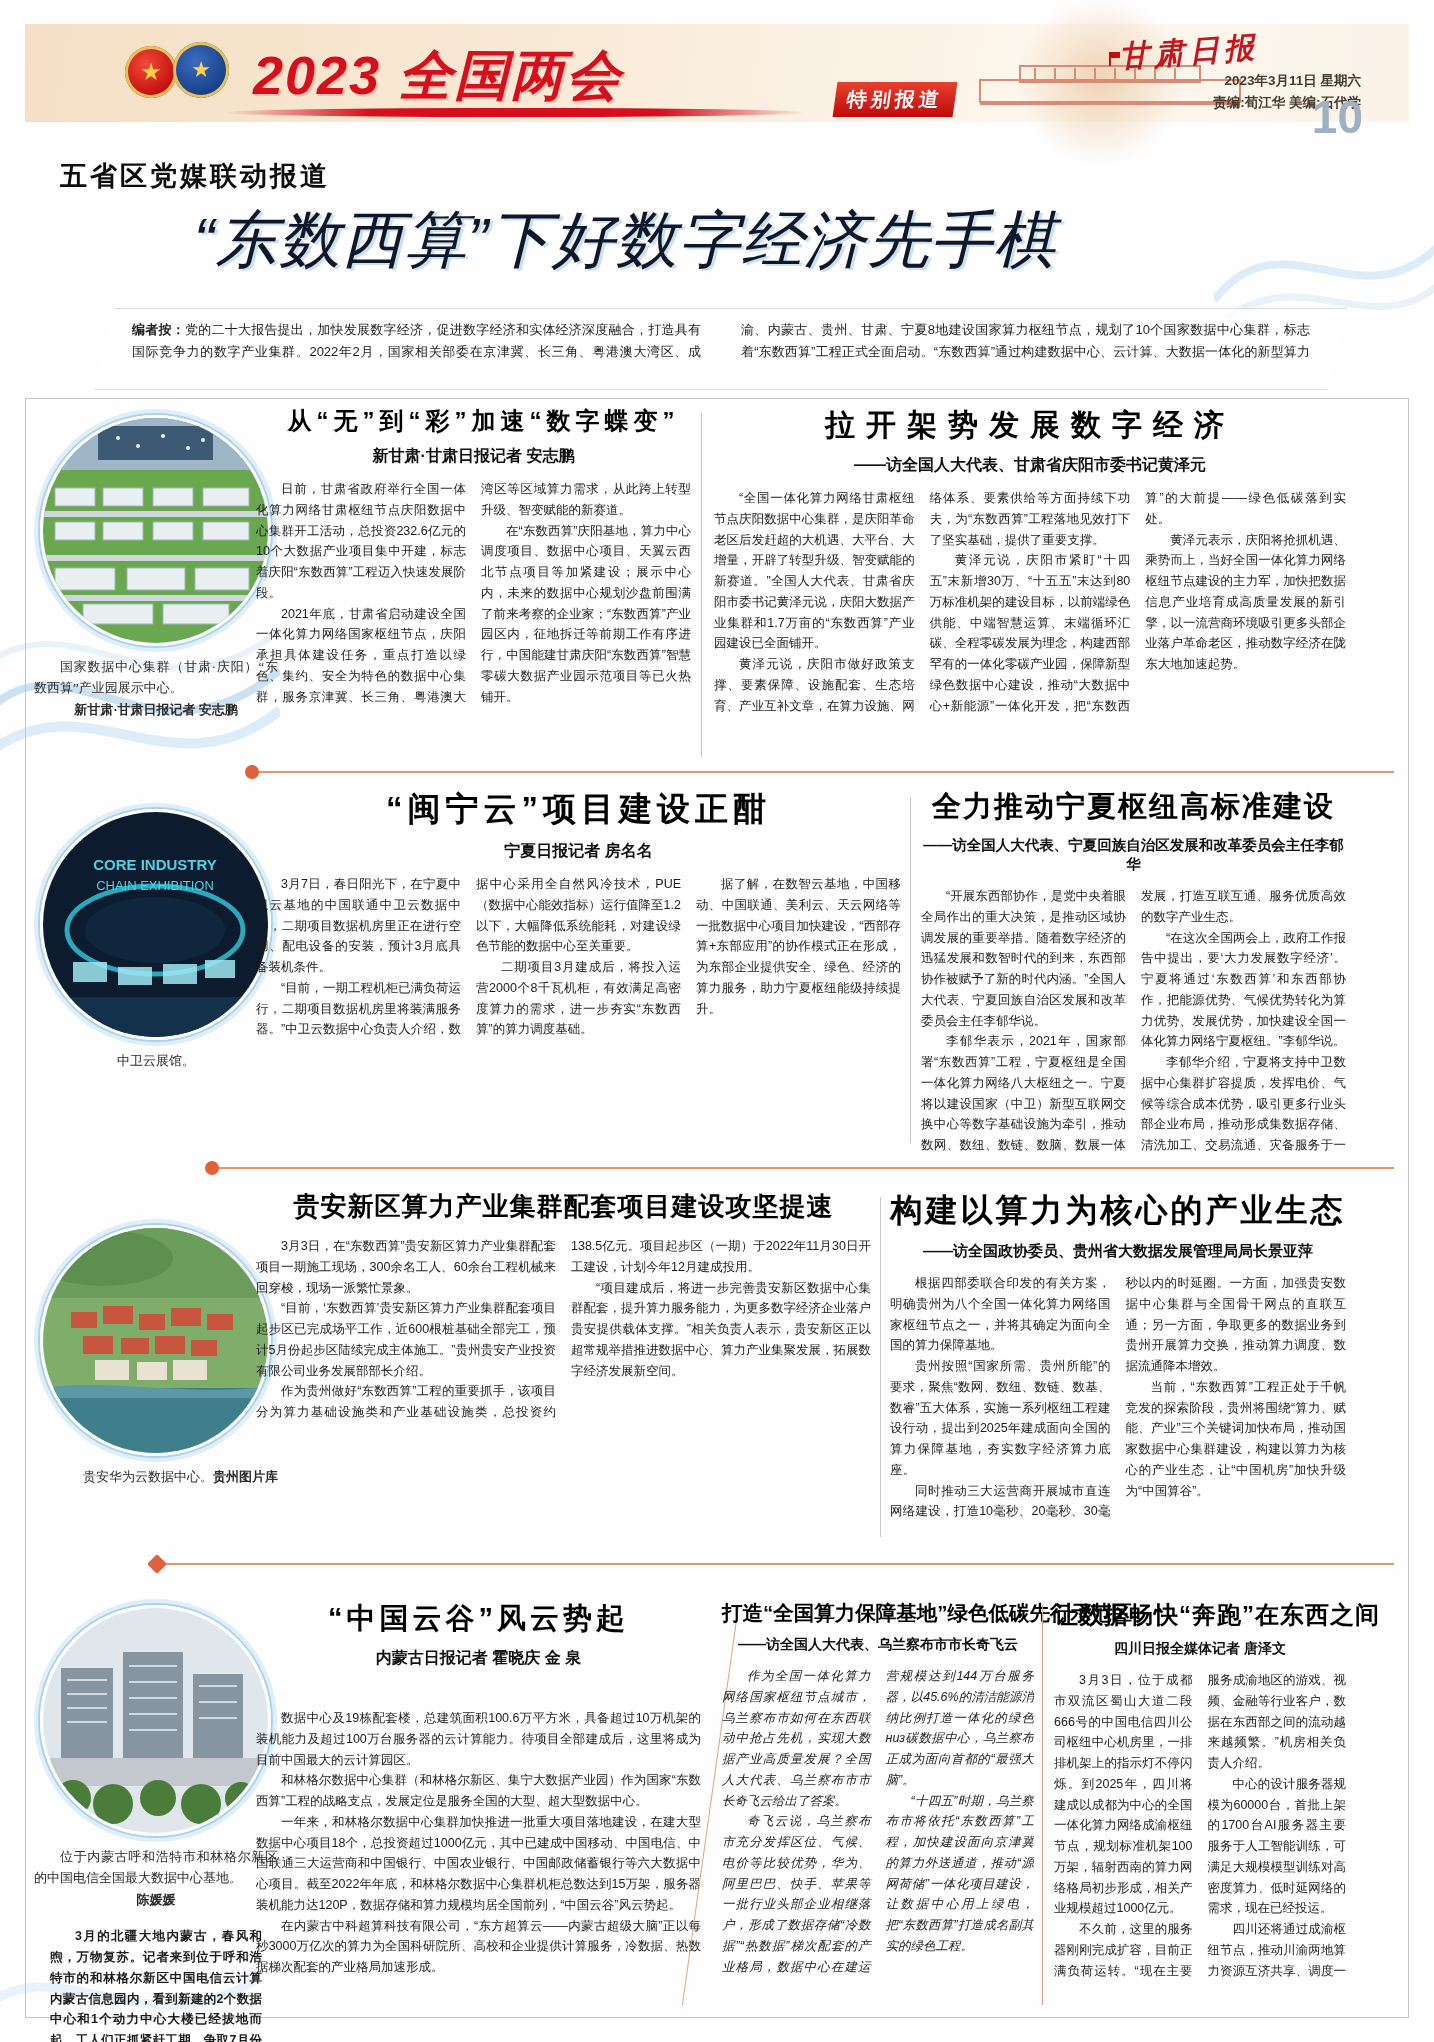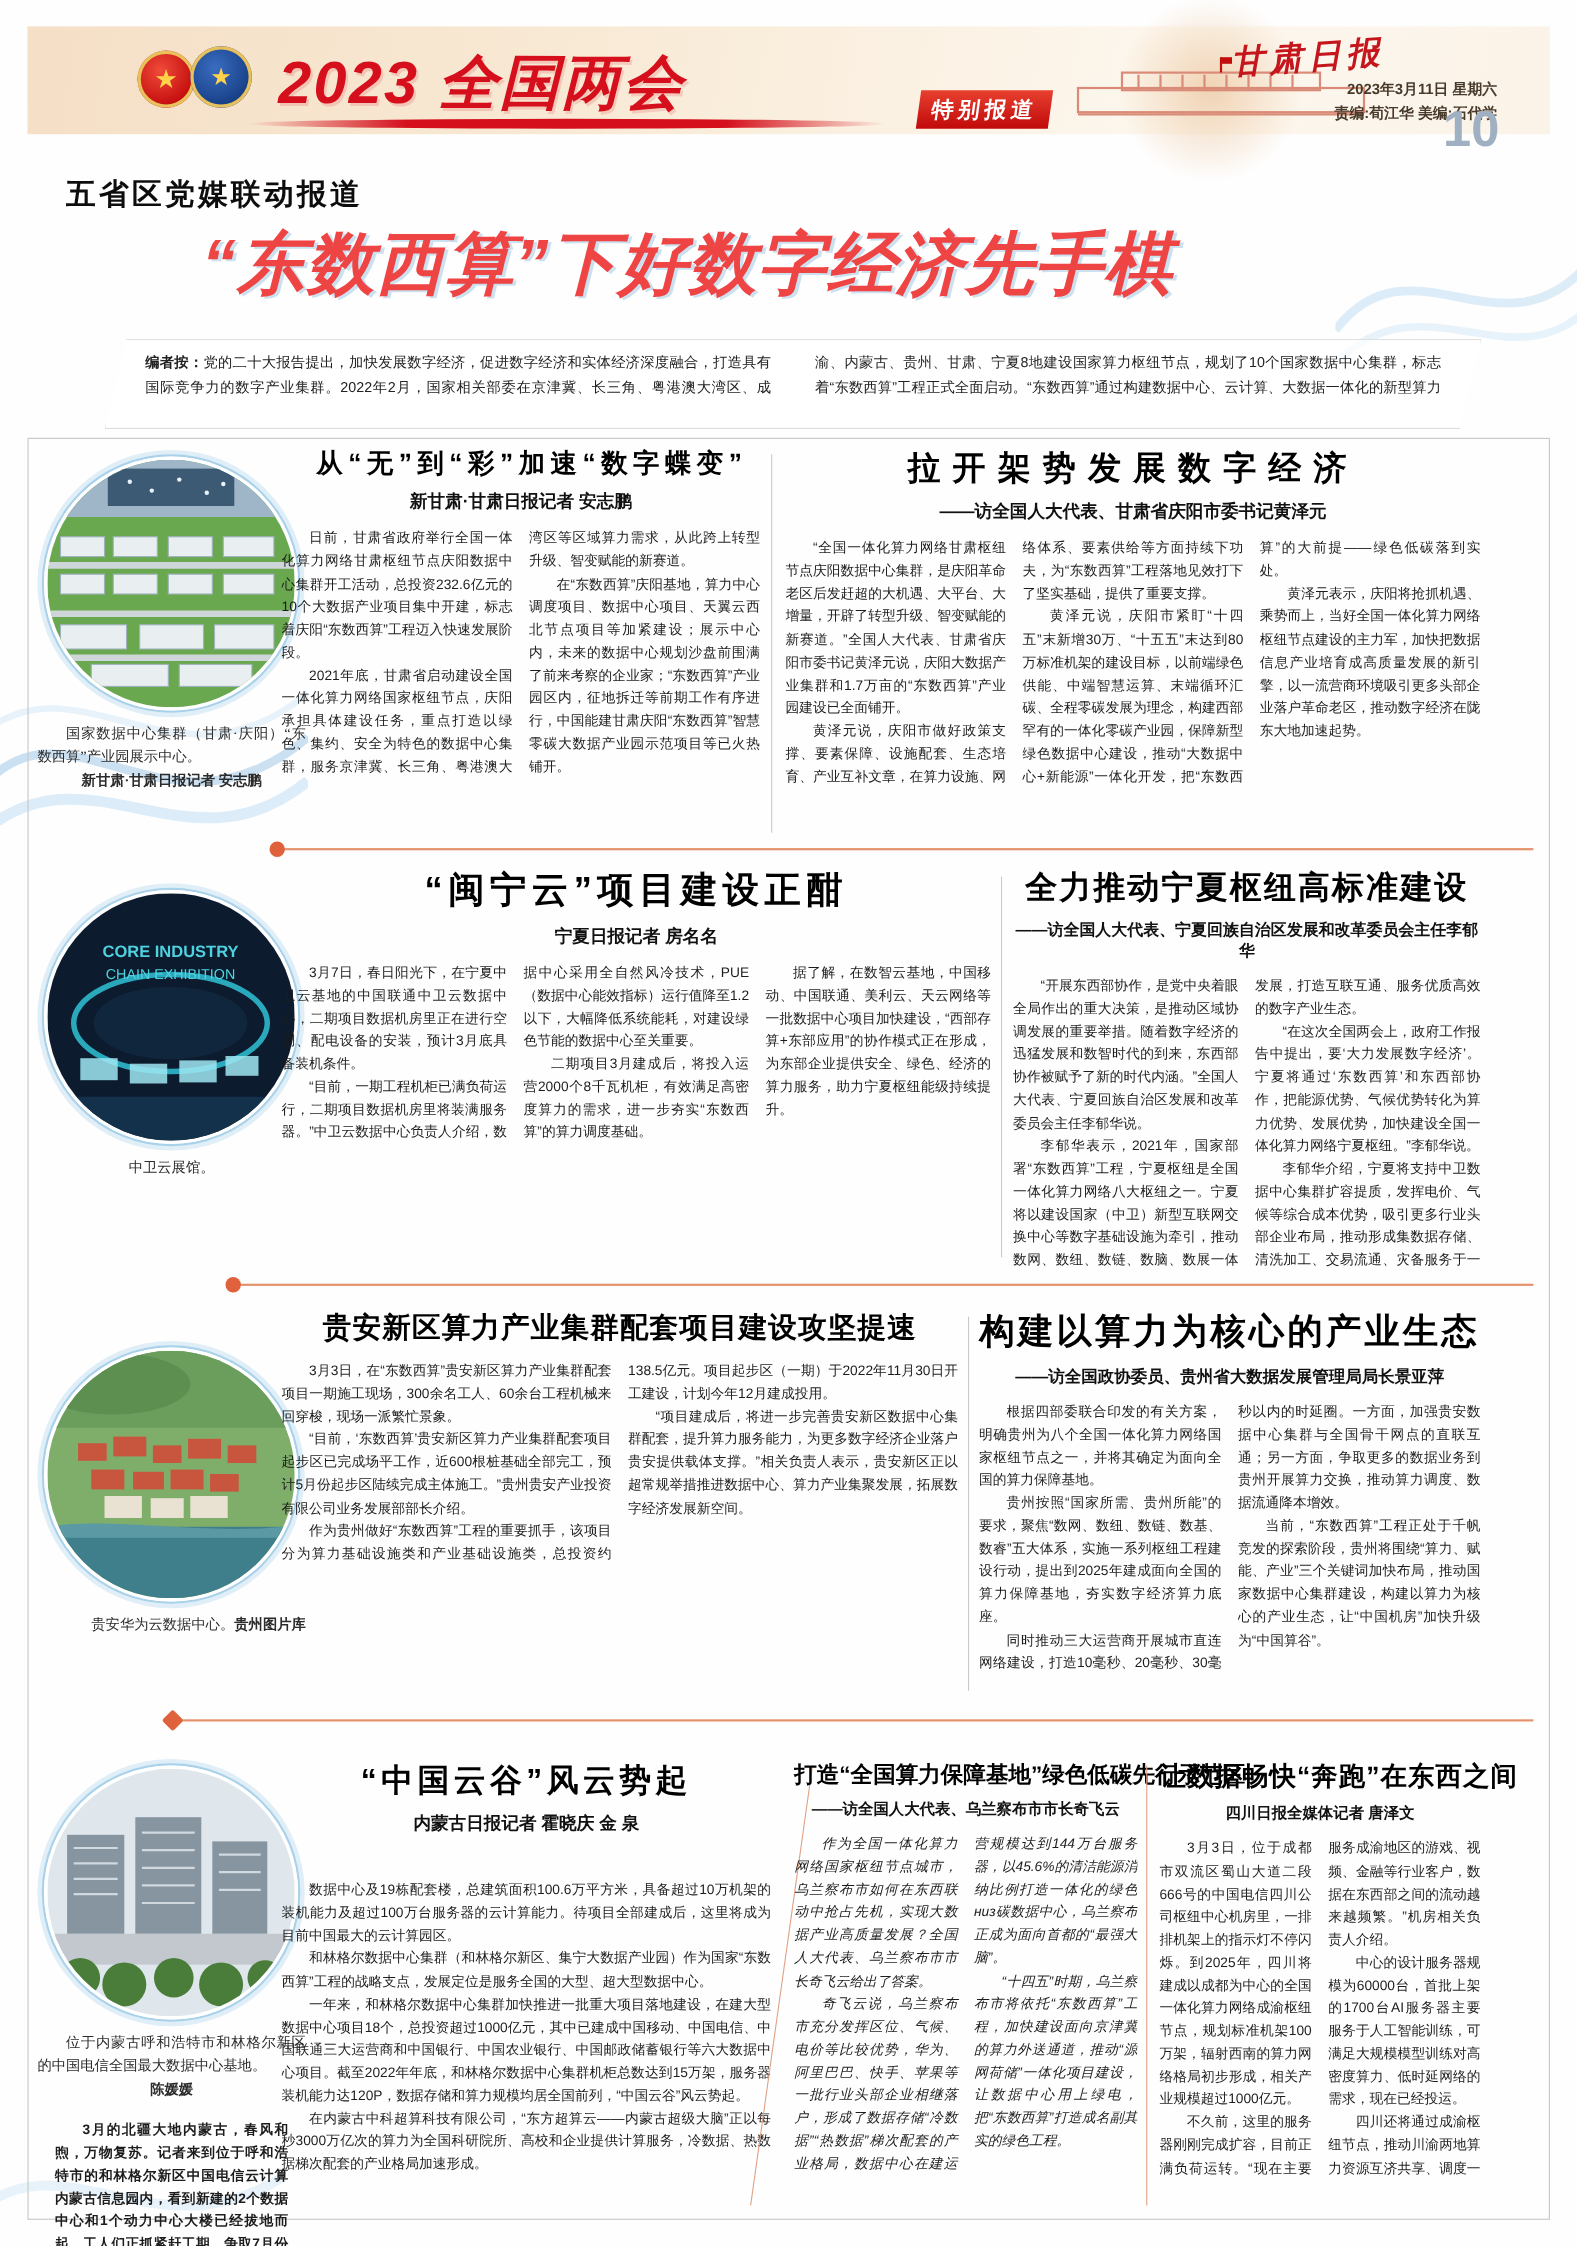--- a/index.html
+++ b/index.html
@@ -21,22 +21,22 @@
   .banner-badge{position:absolute;left:810px;top:58px;background:linear-gradient(180deg,#e8402f,#c00a0a);
           color:#fff;font-size:20px;font-weight:bold;padding:4px 12px;transform:skewX(-8deg);letter-spacing:4px;}
   .banner-swoosh{position:absolute;left:200px;top:84px;width:580px;height:9px;border-radius:50%;
           background:linear-gradient(to right,rgba(213,15,28,0),#d50f1c 25%,#d50f1c 75%,rgba(213,15,28,0));}
   .masthead{position:absolute;right:150px;top:8px;font-size:30px;font-weight:900;font-style:italic;
           color:#c4161c;letter-spacing:5px;transform:rotate(-4deg);}
   .dateline{position:absolute;right:48px;top:46px;text-align:right;font-size:13.5px;font-weight:bold;color:#473a2b;line-height:1.6;}
   .pagenum{position:absolute;right:46px;top:66px;font-size:46px;font-weight:900;color:#9fb0c2;}
   
   .kicker{left:60px;top:158px;font-size:27px;font-weight:bold;color:#0d0d0d;letter-spacing:3px;}
-  .headline{left:0;top:198px;width:1250px;text-align:center;font-size:62px;font-weight:700;font-style:italic;
-          color:#ef4444;letter-spacing:1px;text-shadow:3px 2px 0 rgba(27,124,192,.22);white-space:nowrap;}
+  .headline{left:0;top:198px;width:1250px;text-align:center;font-size:62px;font-weight:400;font-style:italic;
+          color:#0f172a;letter-spacing:1px;text-shadow:3px 2px 0 rgba(27,124,192,.22);white-space:nowrap;}
   .editor-box{left:95px;top:308px;width:1252px;height:82px;background:rgba(255,255,255,.75);
           border:1px solid #dcdcdc;clip-path:polygon(1.6% 0,100% 0,98.4% 100%,0 100%);
           padding:10px 36px;box-sizing:border-box;column-count:2;column-gap:40px;
           font-size:13px;line-height:1.72;text-align:justify;color:#222;}
   .editor-box b{font-weight:bold;}
   
   .deco{pointer-events:none;opacity:.85;}
   
   .frame{left:25px;top:398px;width:1384px;height:1620px;border:1px solid #c6c6c6;box-sizing:border-box;}
   .row{position:absolute;left:0;width:100%;}

